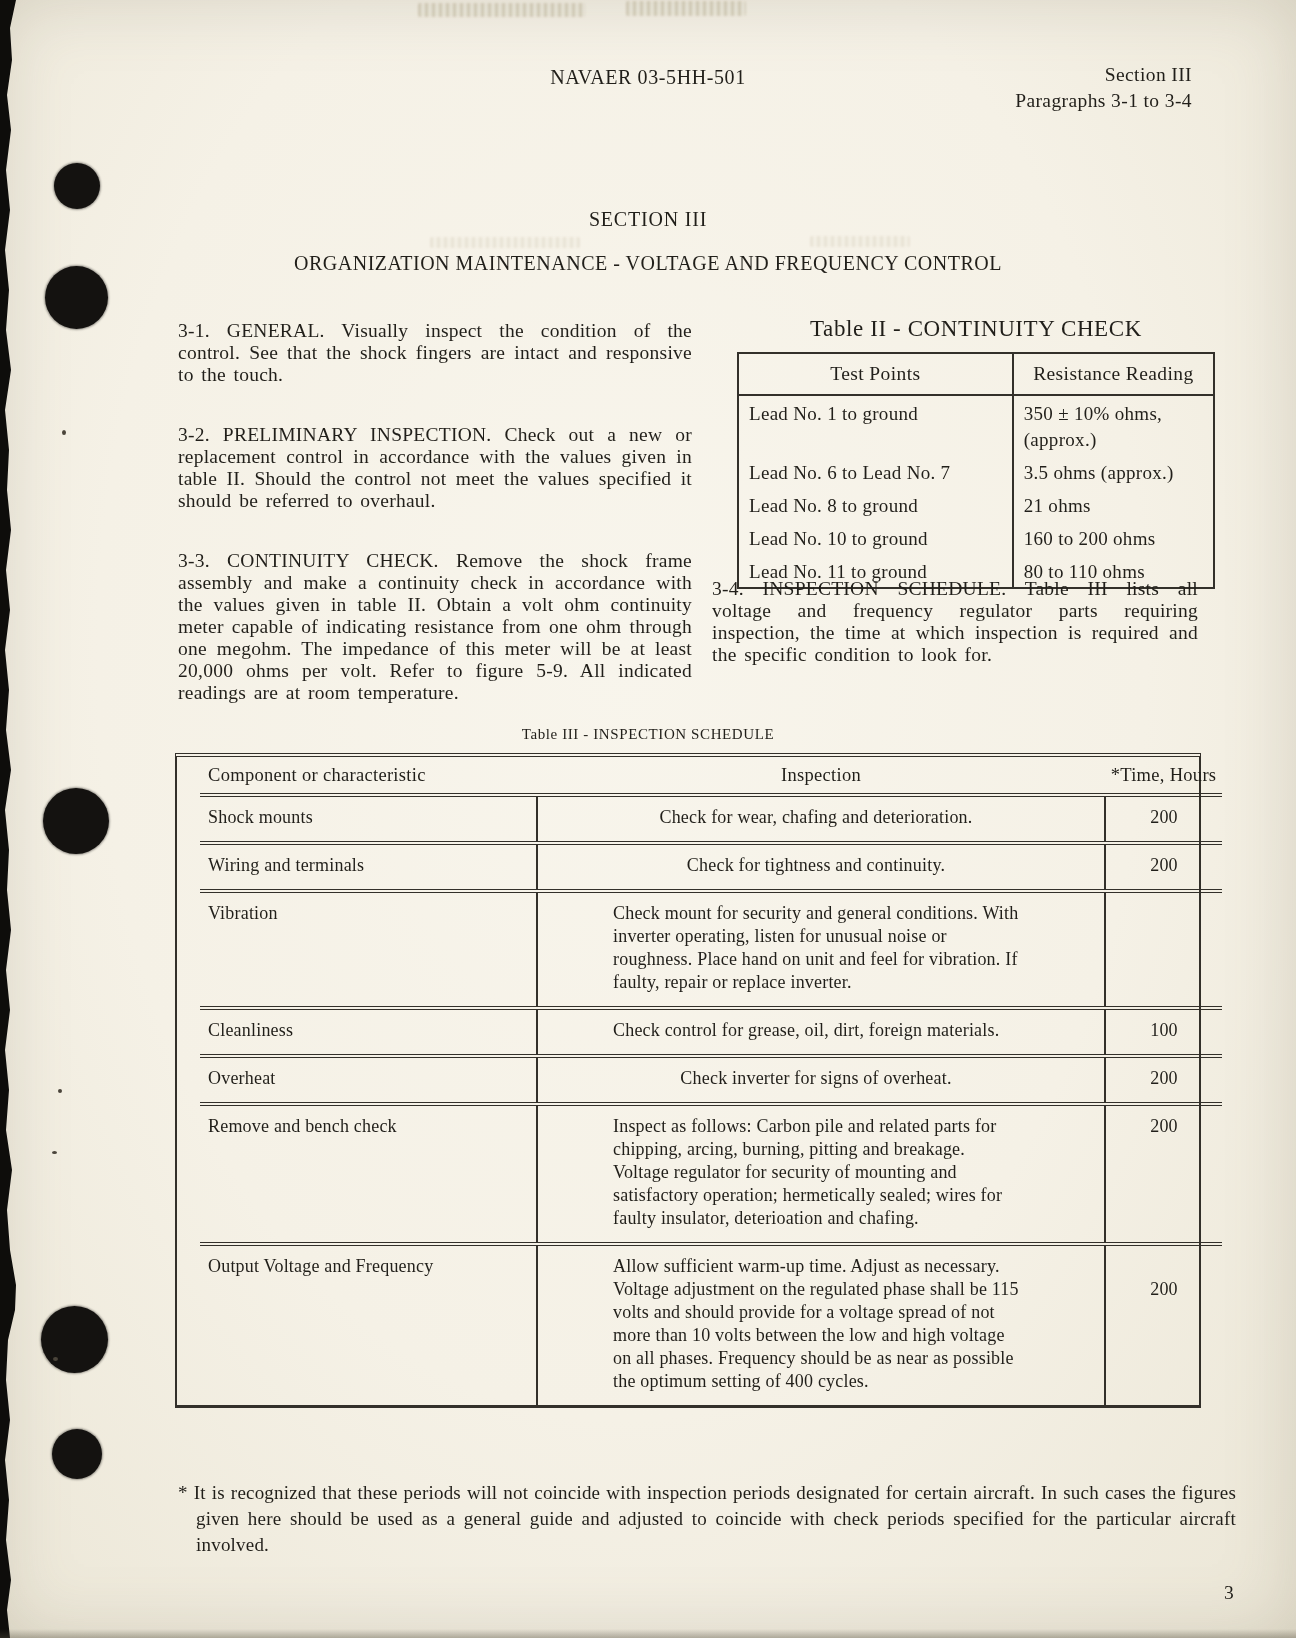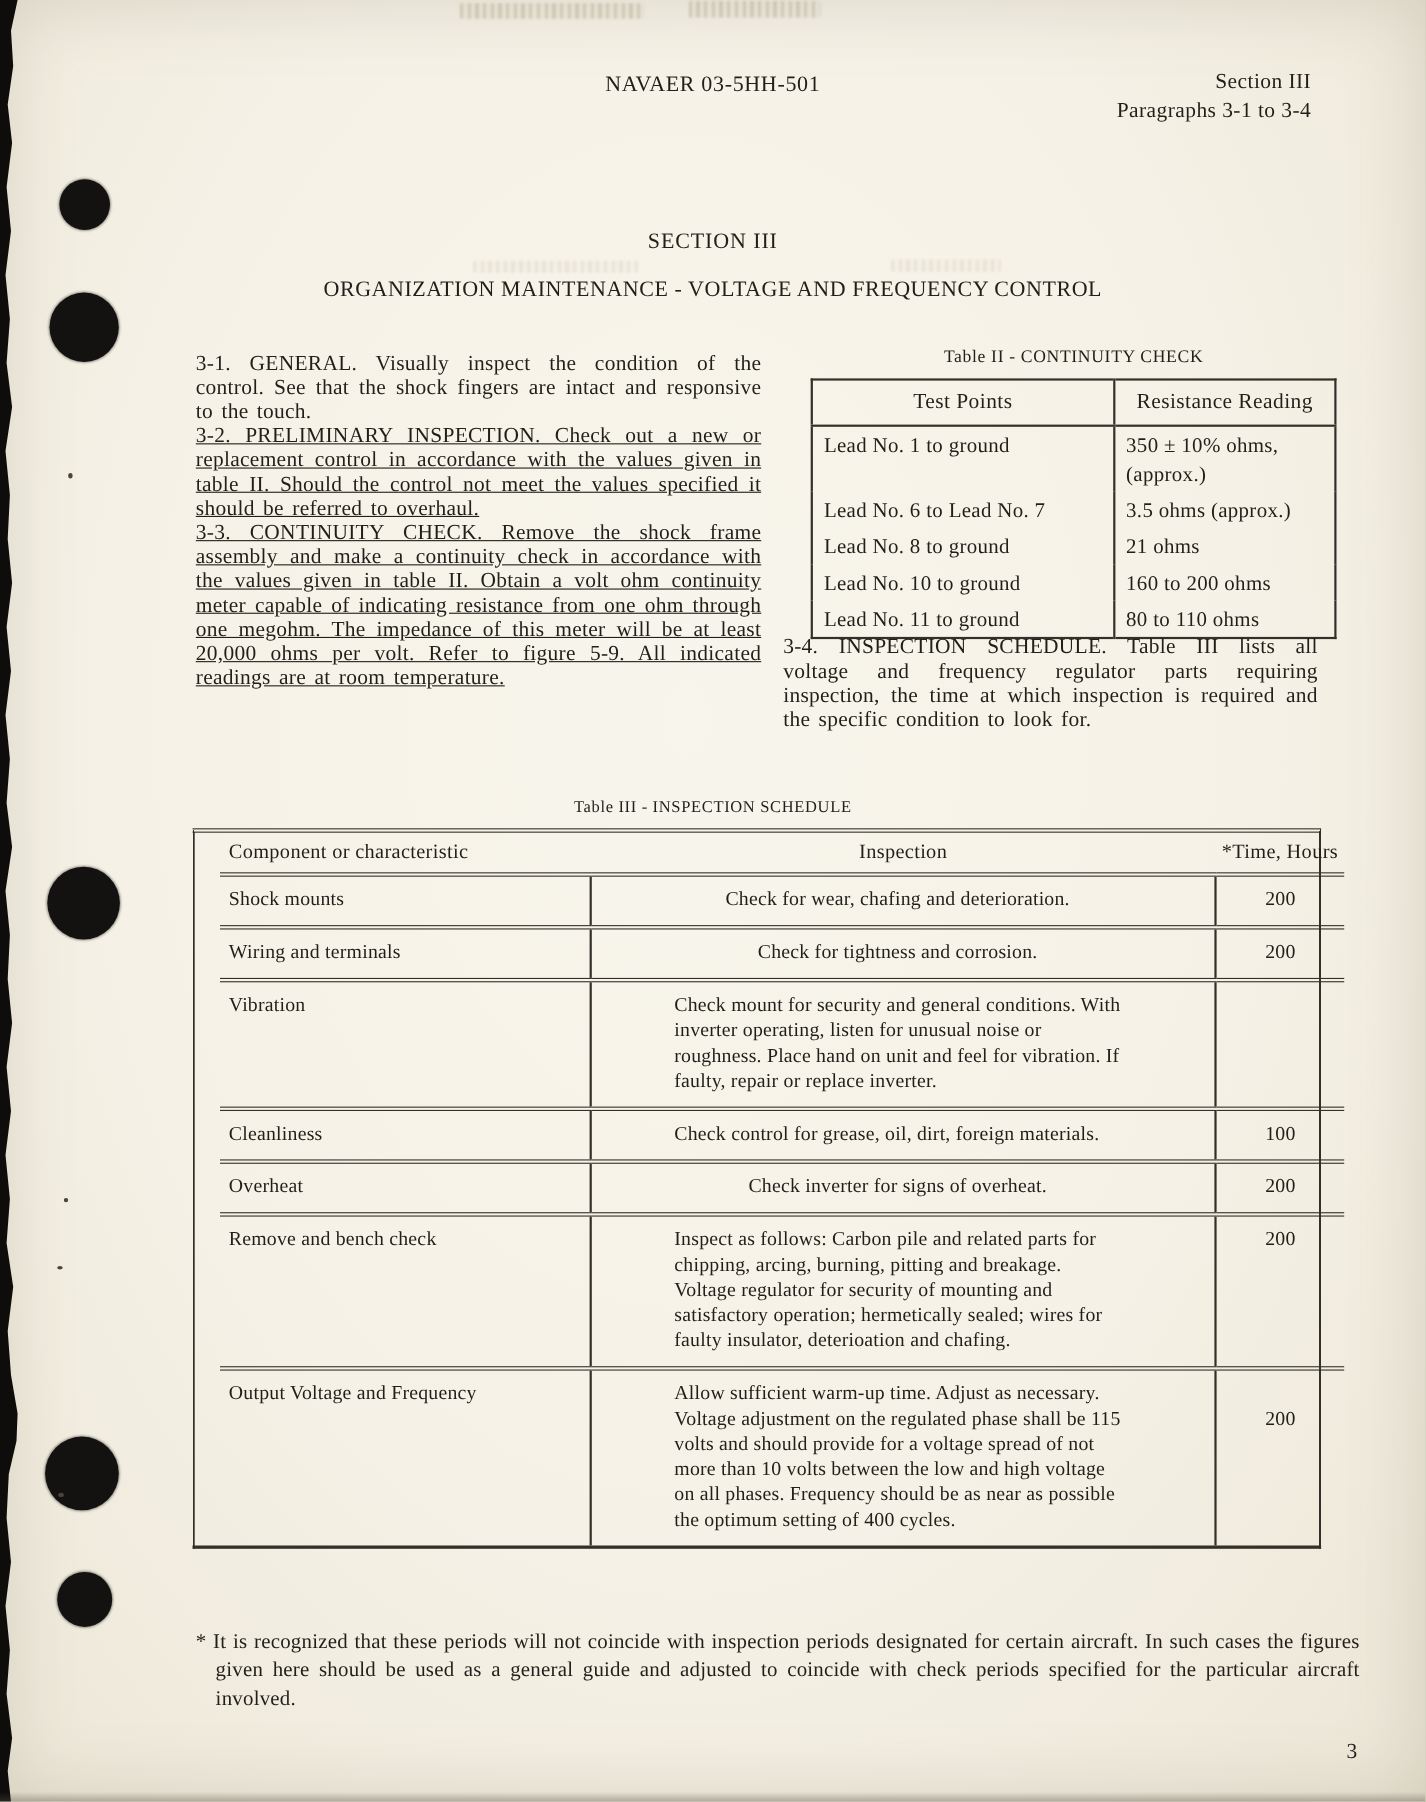--- a/index.html
+++ b/index.html
@@ -34,27 +34,27 @@
   .hdr-doc{left:0;top:66px;width:100%;text-align:center;font-size:20px;letter-spacing:.6px;}
   .hdr-right{right:104px;top:62px;text-align:right;font-size:19.5px;line-height:26px;letter-spacing:.4px;}
   .sec-title{left:0;top:208px;width:100%;text-align:center;font-size:20px;letter-spacing:.8px;}
   .sec-sub{left:0;top:252px;width:100%;text-align:center;font-size:20px;letter-spacing:.5px;}
 
   .col-left{left:178px;top:320px;width:514px;}
   .col-left p{
     margin:0;font-size:19.5px;line-height:22px;text-align:justify;
     letter-spacing:.25px;word-spacing:2.5px;
   }
-  .col-left p + p{text-decoration:underline;}
+  .col-left p + p{margin-top:38px;}
   .p34{left:712px;top:578px;width:486px;font-size:19.5px;line-height:22px;
        text-align:justify;letter-spacing:.25px;word-spacing:2.5px;}
 
   
   .tbl2-wrap{left:737px;top:316px;width:478px;}
-  .tbl2-title{text-align:center;font-size:16px;letter-spacing:.6px;margin-bottom:10px;}
+  .tbl2-title{text-align:center;font-size:23px;letter-spacing:.6px;margin-bottom:10px;}
   table{border-collapse:collapse;}
   .tbl2{width:100%;border:2px solid #33302a;font-size:19px;}
   .tbl2 th{
     border-bottom:2px solid #33302a;font-weight:normal;font-size:19.5px;
     height:38px;text-align:center;letter-spacing:.4px;
   }
   .tbl2 th.c2, .tbl2 td.c2{border-left:2px solid #33302a;}
   .tbl2 td{vertical-align:top;padding:5px 8px 2px 10px;line-height:26px;letter-spacing:.3px;}
   .tbl2 tr.tall td{height:52px;}
   .tbl2 col.c1{width:276px;} .tbl2 col.c2{width:202px;}
@@ -174,21 +174,21 @@
         <th class="h2">Inspection</th>
         <th class="h3">*Time, Hours</th>
       </tr>
       <tr>
         <td class="comp">Shock mounts</td>
         <td class="insp center">Check for wear, chafing and deterioration.</td>
         <td class="time">200</td>
       </tr>
       <tr>
         <td class="comp">Wiring and terminals</td>
-        <td class="insp center">Check for tightness and corrosion.</td>
+        <td class="insp center">Check for tightness and continuity.</td>
         <td class="time">200</td>
       </tr>
       <tr>
         <td class="comp">Vibration</td>
         <td class="insp">Check mount for security and general conditions.  With inverter operating, listen for unusual noise or roughness.  Place hand on unit and feel for vibration.  If faulty, repair or replace inverter.</td>
         <td class="time"></td>
       </tr>
       <tr>
         <td class="comp">Cleanliness</td>
         <td class="insp">Check control for grease, oil, dirt, foreign materials.</td>

